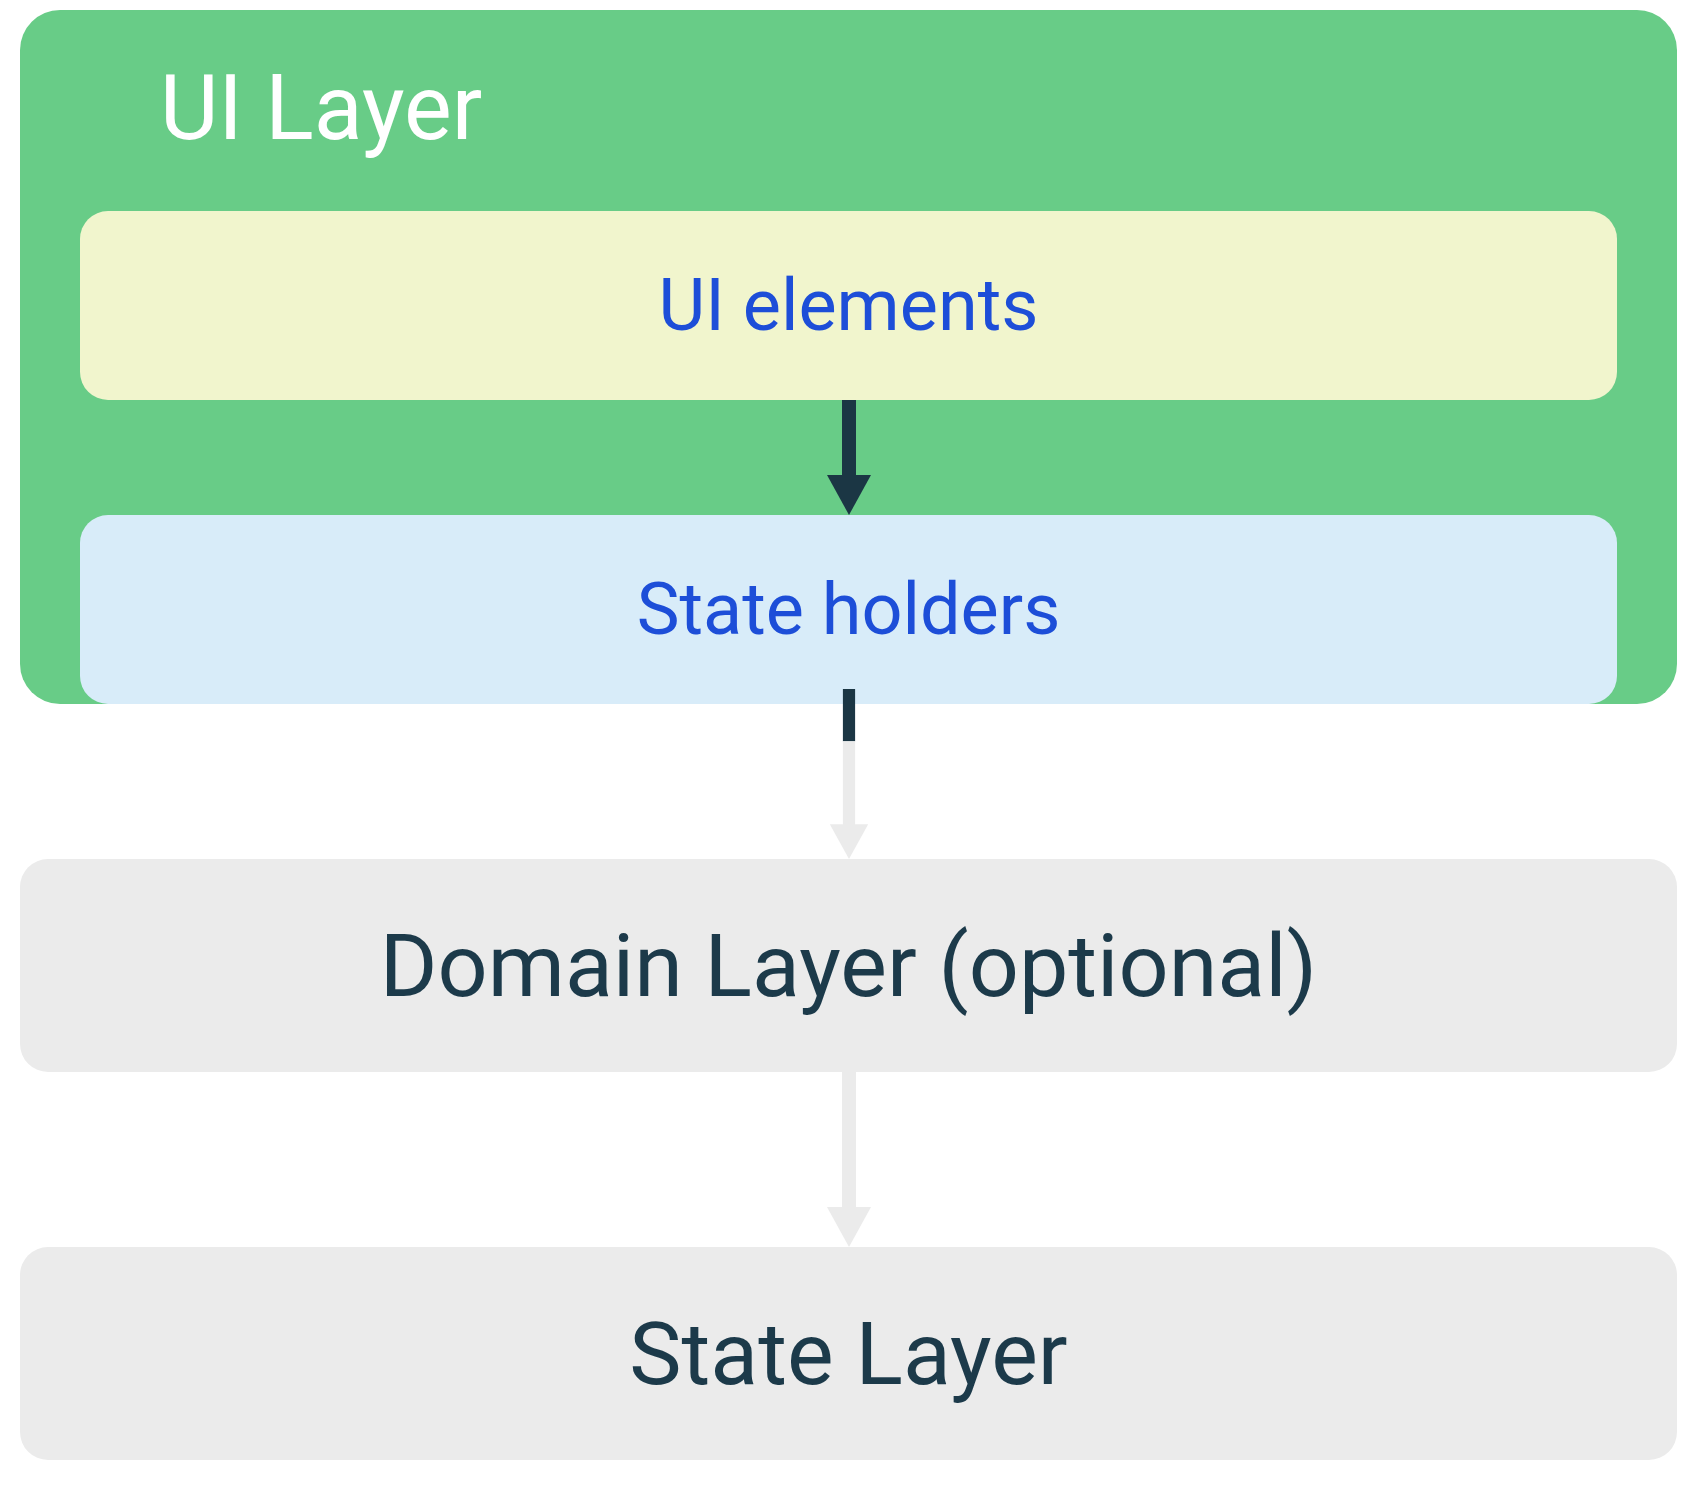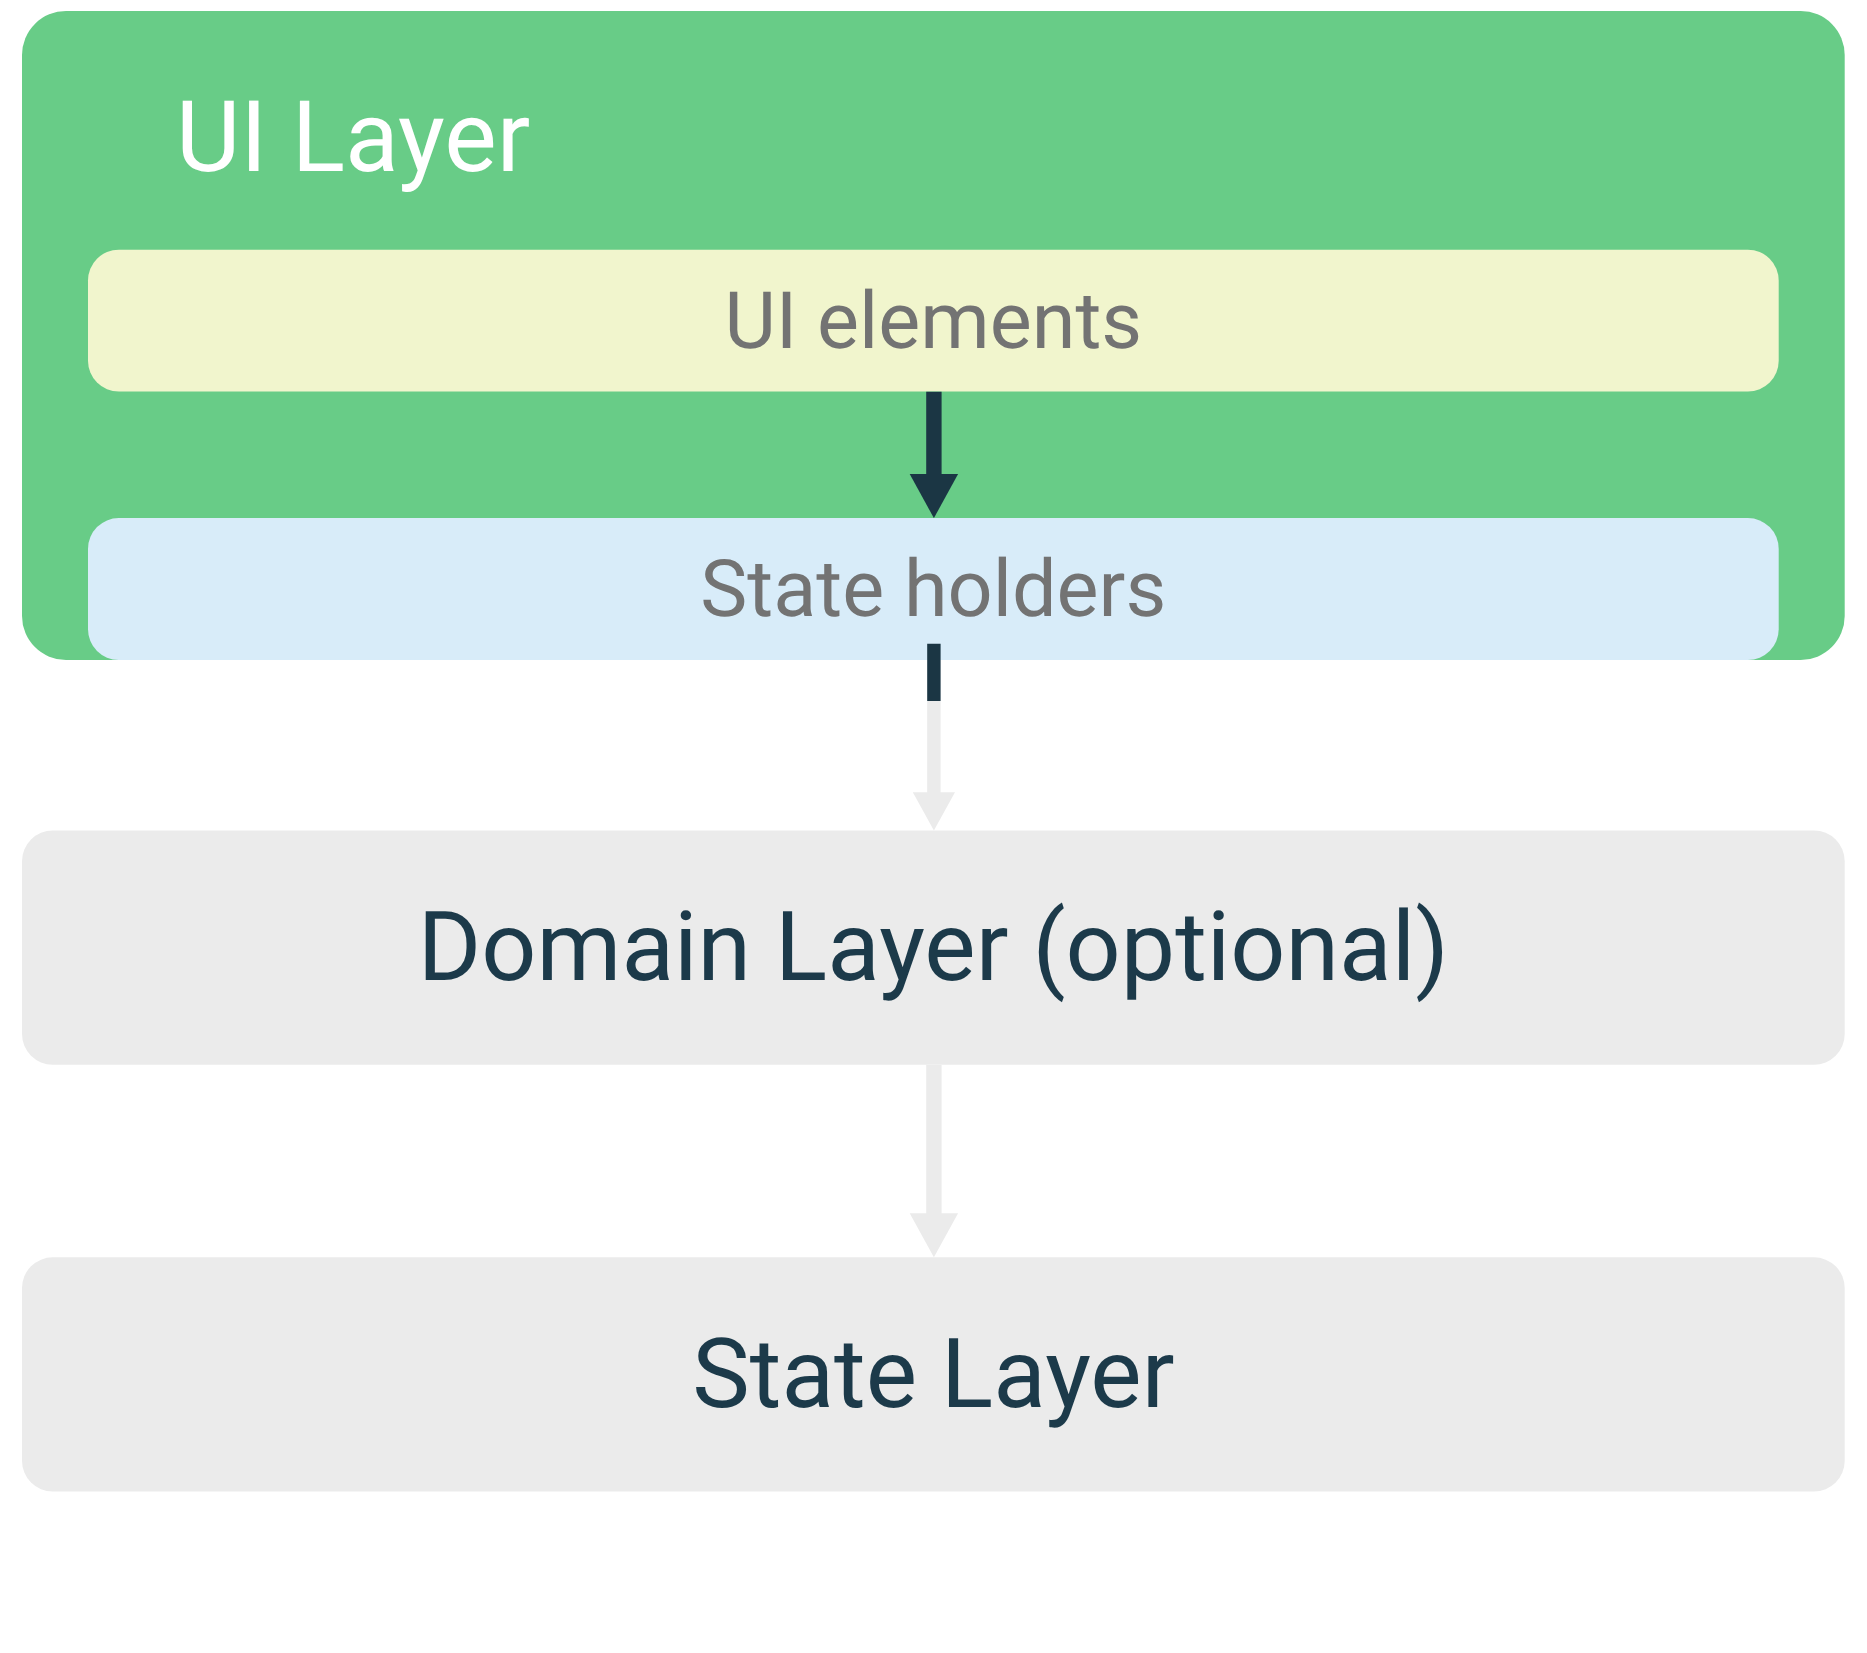--- a/index.html
+++ b/index.html
@@ -25,30 +25,30 @@
       display: flex;
       flex-direction: column;
       position: relative;
     }
     .ui-layer-title {
       color: #ffffff;
       font-size: 90px;
       font-weight: 400;
       margin-left: 80px;
       margin-bottom: 50px;
-      margin-top: 22px;
+      margin-top: 6px;
     }
     .inner-box {
       width: 100%;
       border-radius: 28px;
-      padding: 22px 0;
+      padding: 52px 0;
       text-align: center;
       font-size: 72px;
       font-weight: 400;
-      color: #737373;
+      color: #1d4ed8;
     }
     .ui-elements-box {
       background: #f1f5cd;
     }
     .state-holders-box {
       background: #d8ecf9;
     }
     .arrow-container {
       display: flex;
       justify-content: center;

